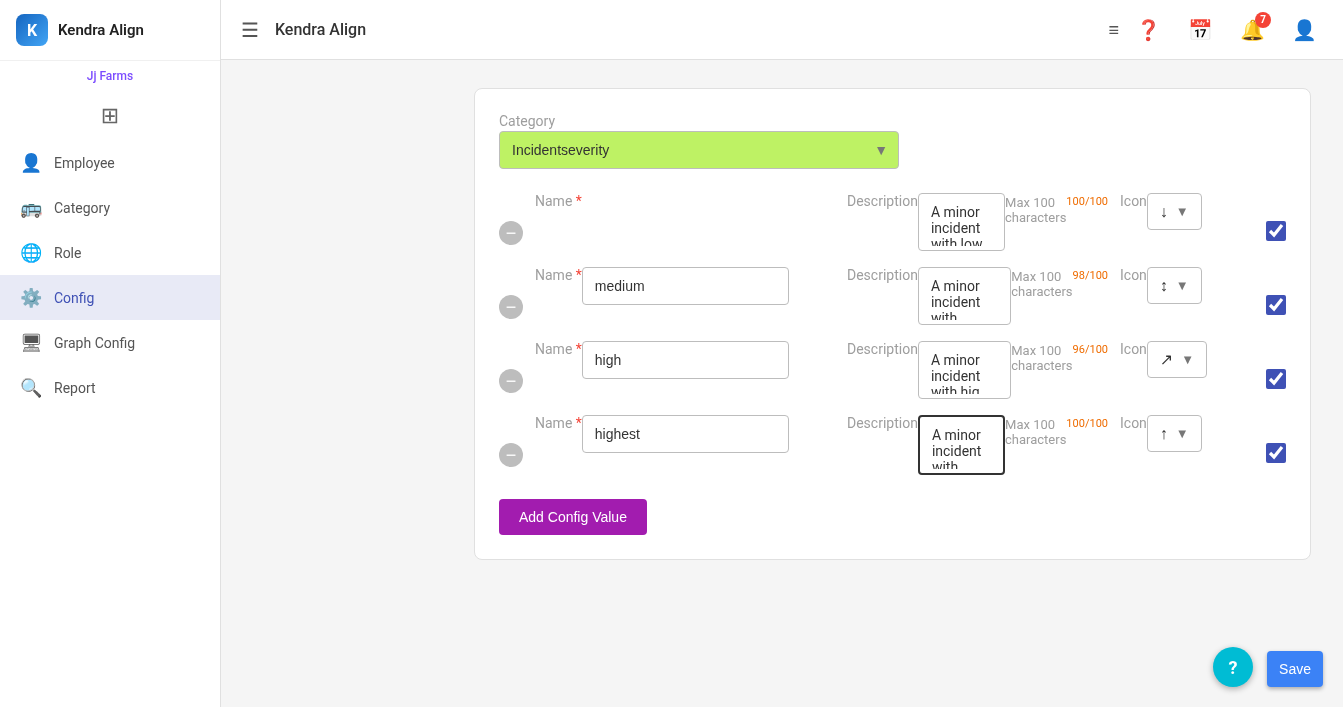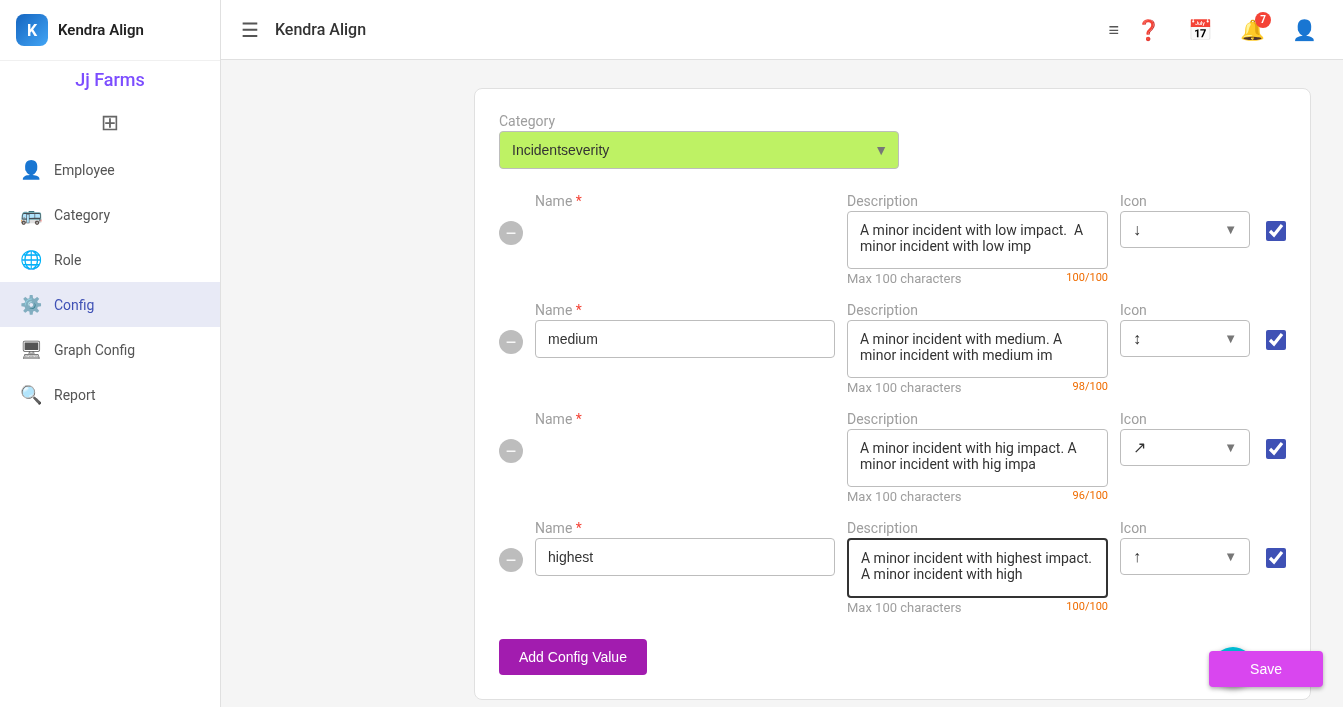--- a/index.html
+++ b/index.html
@@ -28,21 +28,21 @@
       width: 32px; height: 32px;
       background: linear-gradient(135deg, #1565c0, #42a5f5);
       border-radius: 8px;
       display: flex; align-items: center; justify-content: center;
       color: white; font-size: 16px; font-weight: bold;
     }
     .sidebar-app-name {
       font-size: 15px; font-weight: 600; color: #222;
     }
     .sidebar-org {
-      color: #7c4dff; font-size: 18px; font-weight: 500;
+      color: #7c4dff; font-size: 12px; font-weight: 500;
       padding: 8px 0 12px;
       text-align: center;
     }
     .sidebar-grid-btn {
       display: flex; justify-content: center; padding: 8px 0 12px;
     }
     .grid-icon { color: #666; font-size: 22px; cursor: pointer; }
     .sidebar-nav { width: 100%; }
     .nav-item {
       display: flex; align-items: center; gap: 12px;
@@ -126,21 +126,21 @@
       margin-bottom: 16px;
     }
     .remove-btn {
       width: 24px; height: 24px; border-radius: 50%;
       background: #bdbdbd; color: white; border: none;
       font-size: 18px; line-height: 1; cursor: pointer;
       display: flex; align-items: center; justify-content: center;
       margin-top: 28px; flex-shrink: 0;
     }
 
-    .field-group { display: flex; flex-direction: column; }
+    .field-group { display: flex; flex-direction: row; }
 
     .name-field { width: 300px; }
     .desc-field { flex: 1; }
     .icon-field { width: 130px; }
 
     .input-wrapper {
       border: 1px solid #bdbdbd; border-radius: 4px;
       position: relative;
     }
     .input-wrapper.focused { border-color: #3f51b5; }
@@ -178,22 +178,22 @@
       padding: 10px 20px; border-radius: 4px;
       font-size: 14px; font-weight: 500; cursor: pointer;
       margin-top: 8px;
     }
 
     
     .save-btn-container {
       position: fixed; bottom: 20px; right: 20px;
     }
     .save-btn {
-      background: #d946ef; color: white; border: none;
-      padding: 10px 41px; border-radius: 4px;
+      background: #3b82f6; color: white; border: none;
+      padding: 10px 12px; border-radius: 4px;
       font-size: 14px; font-weight: 500; cursor: pointer;
       box-shadow: 0 2px 4px rgba(0,0,0,0.3);
     }
 
     
     .help-fab {
       position: fixed; bottom: 20px; right: 90px;
       width: 40px; height: 40px; border-radius: 50%;
       background: #00bcd4; color: white; font-size: 18px; font-weight: bold;
       display: flex; align-items: center; justify-content: center;
@@ -312,20 +312,21 @@
               <span class="icon-symbol">↕</span>
               <span class="icon-dropdown-arrow">▼</span>
             </div>
           </div>
           <div class="checkbox-wrapper"><input type="checkbox" checked="" style=""></div>
         </div>
         <div class="config-row">
           <button class="remove-btn">−</button>
           <div class="field-group name-field">
             <div class="field-label">Name <span style="color:#f44336">*</span></div>
+            <div class="input-wrapper"><input type="text" value="high" style=""></div>
           </div>
           <div class="field-group desc-field">
             <div class="field-label">Description</div>
             <div class="input-wrapper" style="border: 1px solid rgb(189, 189, 189);"><textarea style="">A minor incident with hig impact. A minor incident with hig impa</textarea></div>
             <div class="char-row">
               <span class="max-chars">Max 100 characters</span>
               <span class="char-count">96/100</span>
             </div>
           </div>
           <div class="field-group icon-field">

